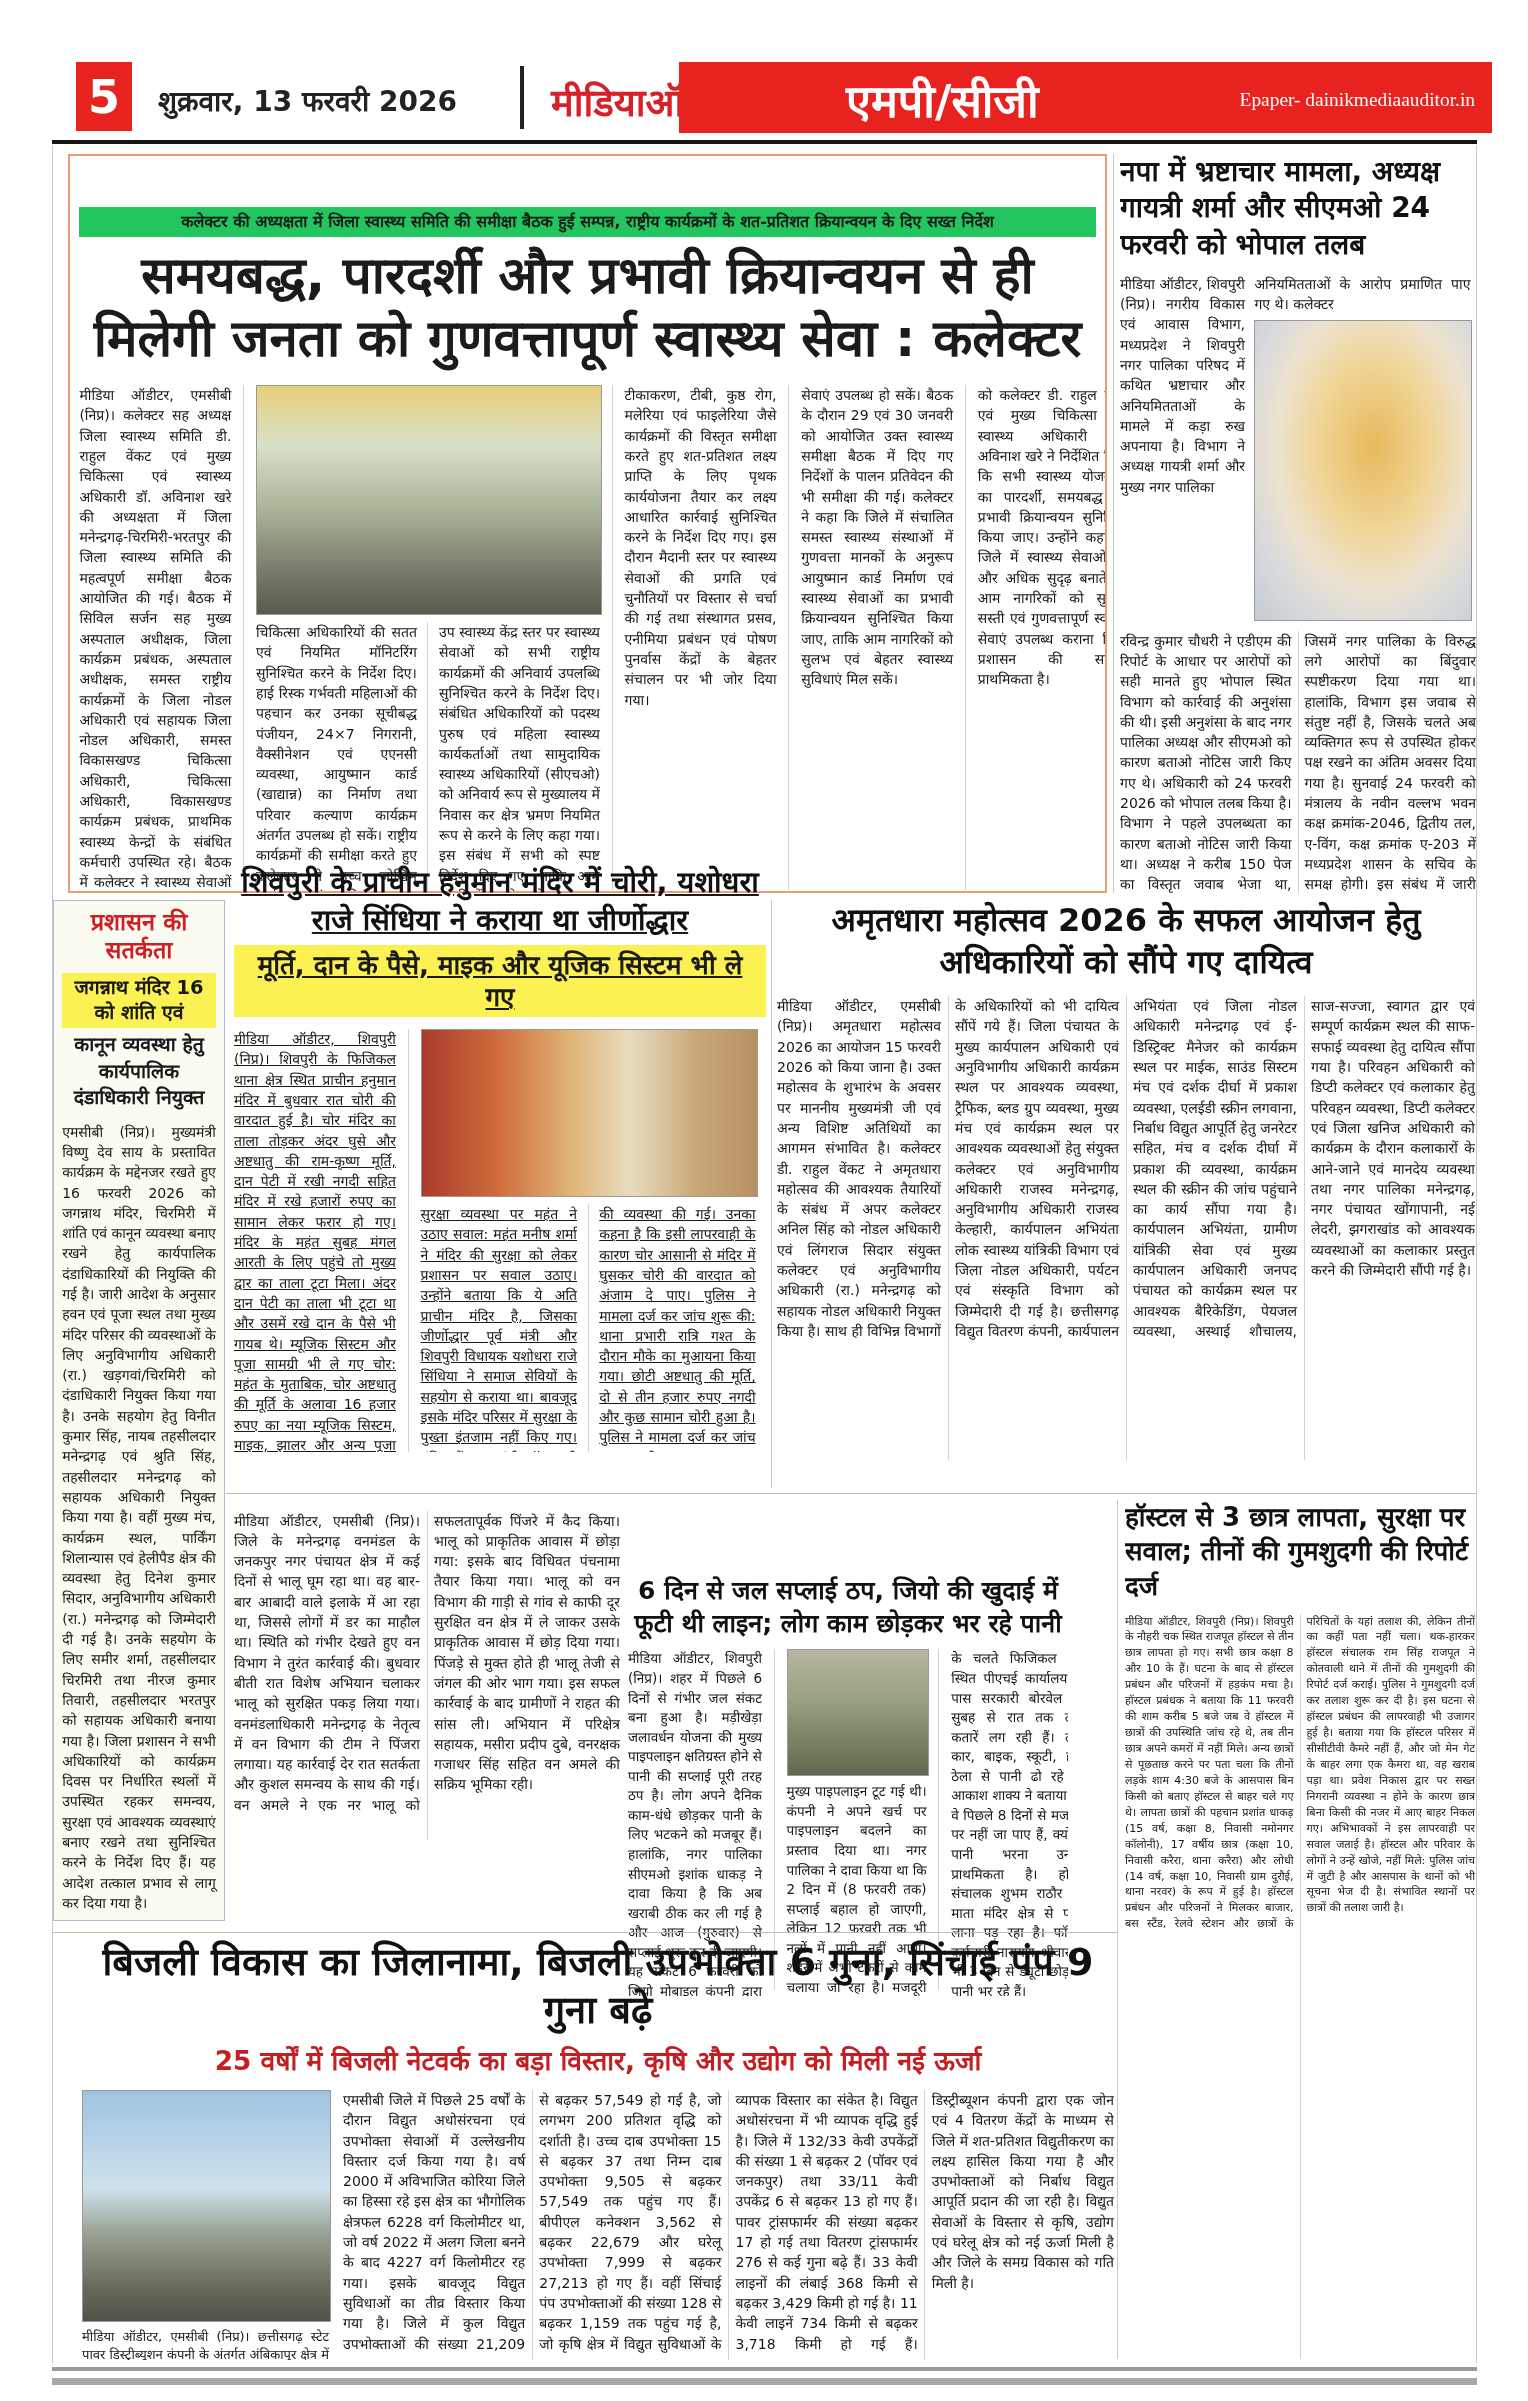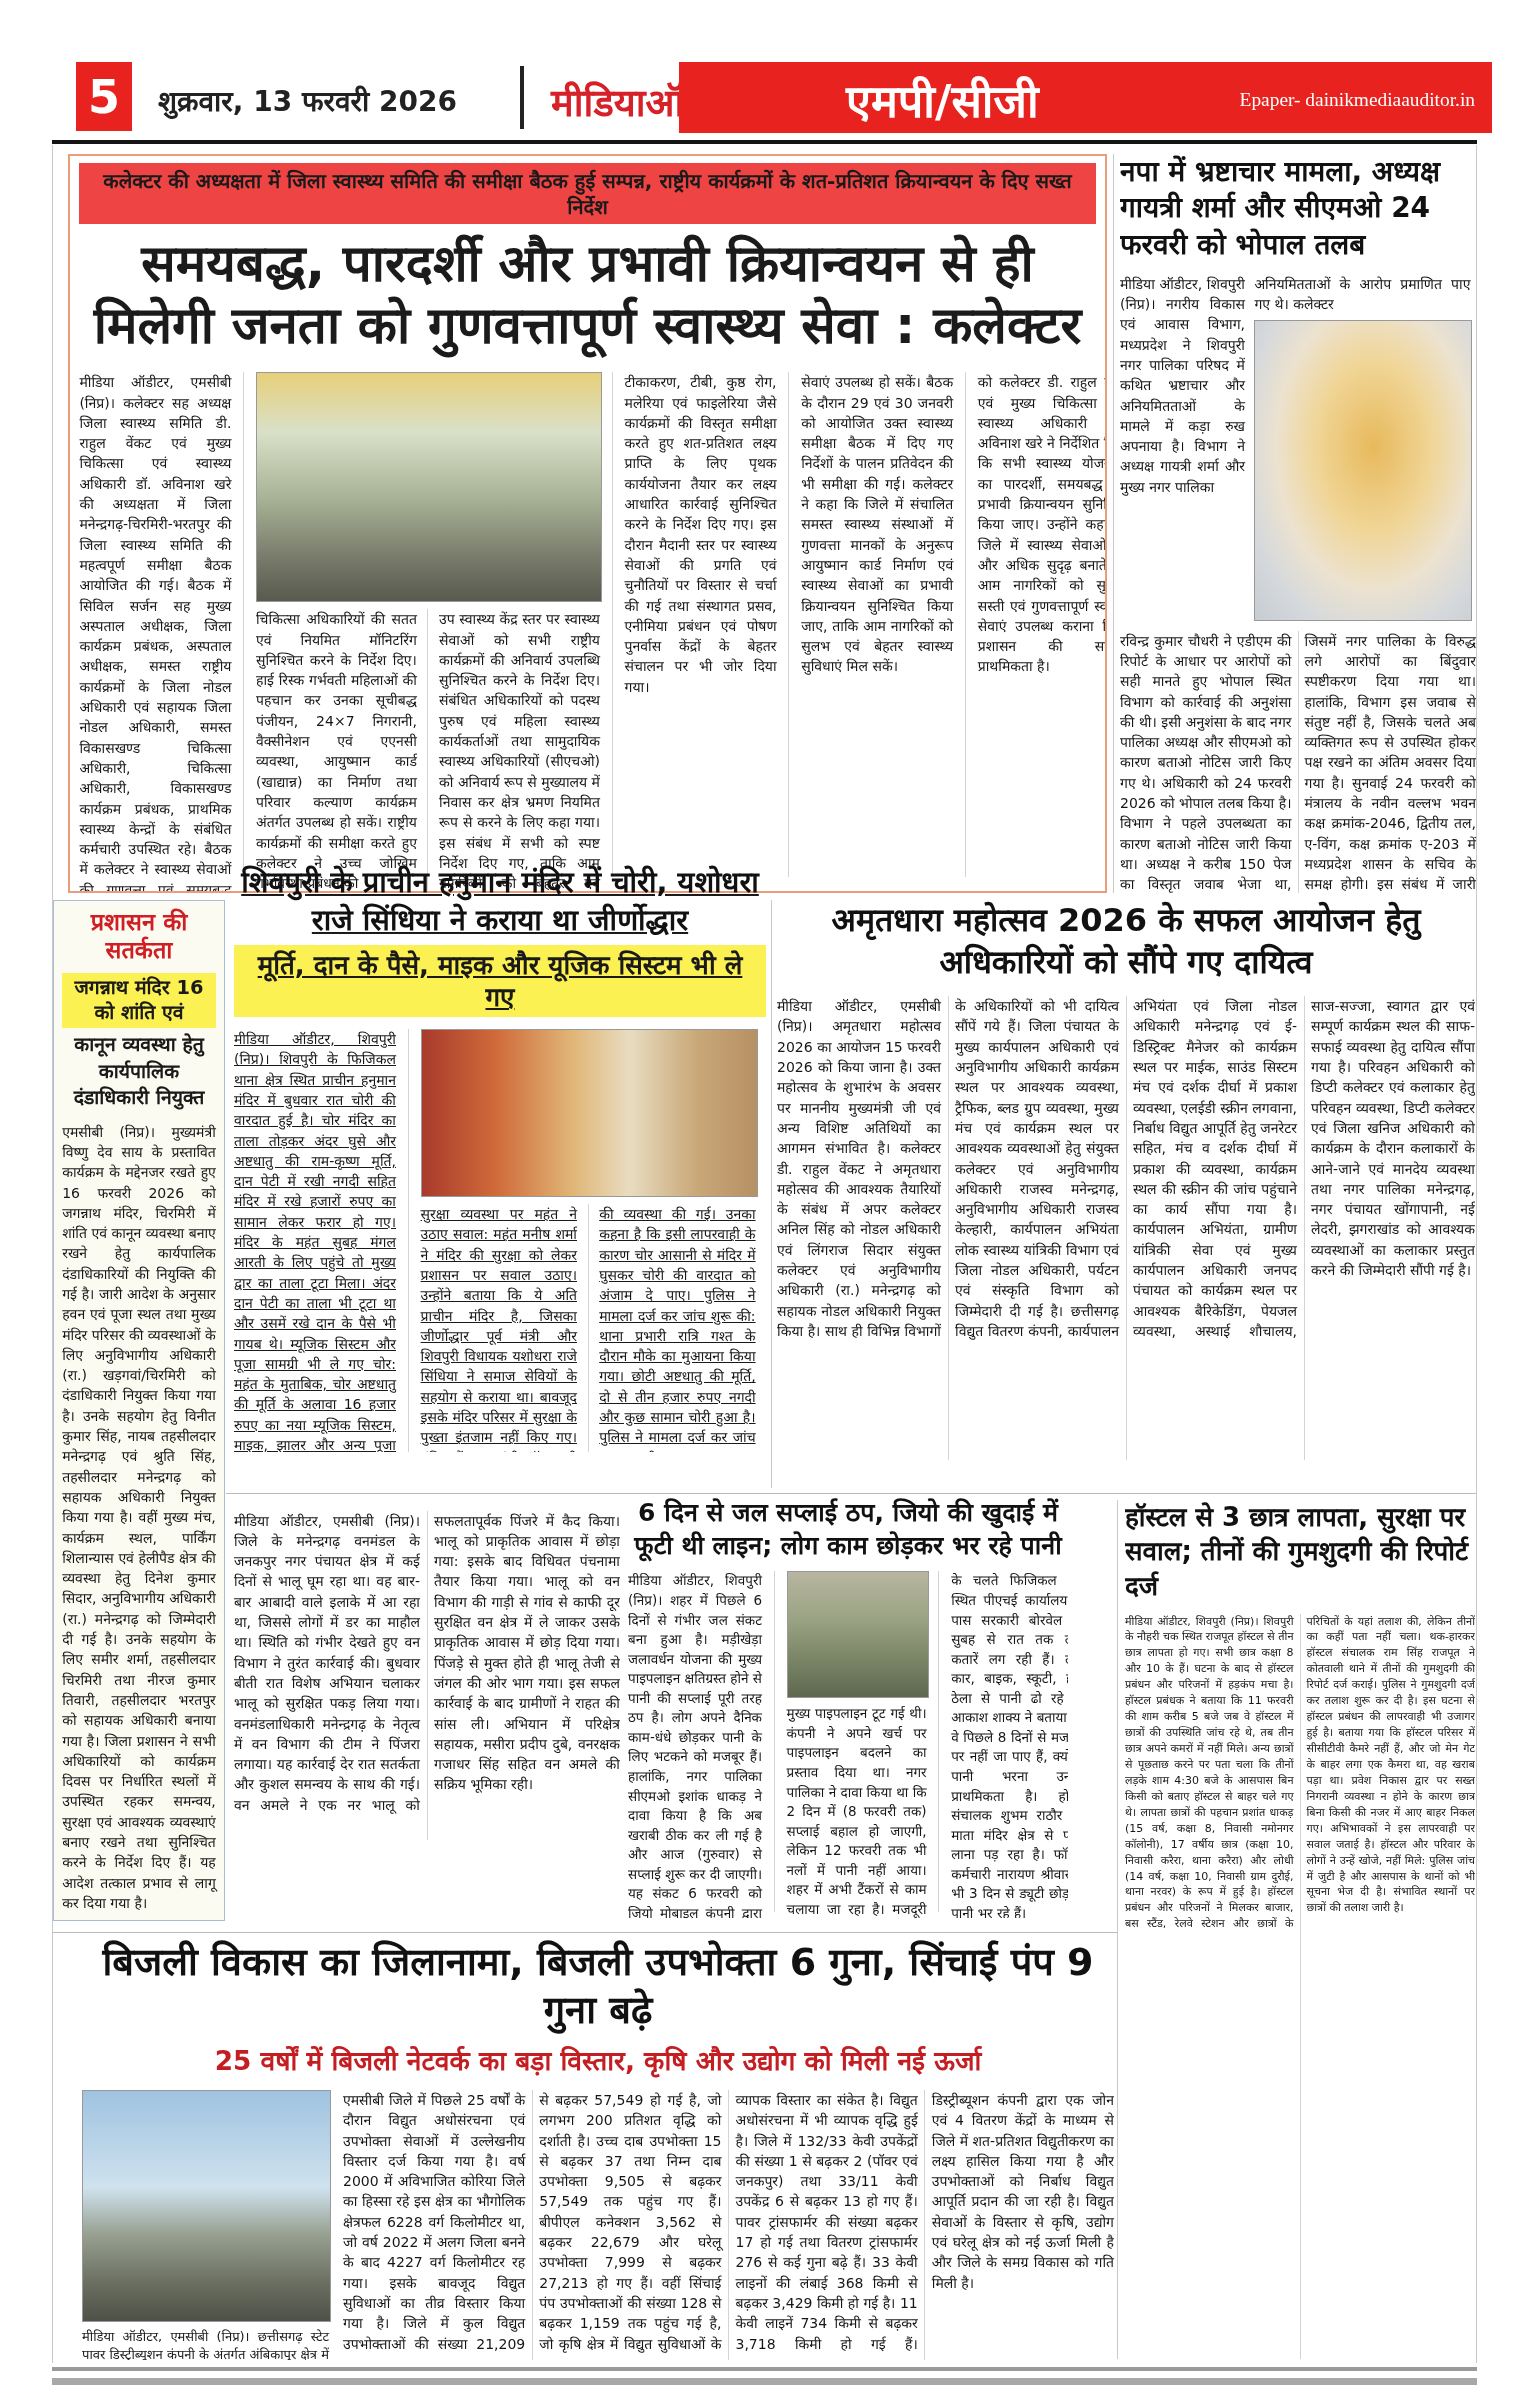--- a/index.html
+++ b/index.html
@@ -25,22 +25,22 @@
   .cols{display:flex;}
   .cols > *{min-width:0;}
   .cols > * + *{border-left:0.6px solid #d3d3d3;padding-left:11.8px;margin-left:11.8px;}
   .twocol{display:flex;margin-top:7px;}
   .twocol > *{flex:1 1 0;min-width:0;}
   .twocol > * + *{border-left:0.6px solid #d3d3d3;padding-left:10.6px;margin-left:10.6px;}
   .photo{background:#ccc;border:0.6px solid #999;}
   
   #health{left:68px;top:154px;width:1039px;height:739px;border:2.4px solid #e99d78;
           box-sizing:border-box;padding:7px 9.4px;}
-  #health .kicker{background:#ef4444;font-size:20px;font-weight:bold;text-align:center;
-                  padding:4.7px 5.9px;line-height:1.3;}
+  #health .kicker{background:#22c55e;font-size:16px;font-weight:bold;text-align:center;
+                  padding:4.7px 5.9px;line-height:1.3;margin-top:44px;}
   #health .headline{font-size:51px;line-height:1.22;font-weight:bold;text-align:center;
                     color:#1b1b1b;margin-top:8.2px;}
   #health .hbody{margin-top:15.3px;height:505px;}
   #health .c1,#health .c4,#health .c5,#health .c6{flex:0 0 152px;width:152px;}
   #health .pblock{flex:0 0 344px;width:344px;}
   #health .photo{width:100%;height:228px;
      background:linear-gradient(180deg,#e7d07a 0%,#d9e0c8 26%,#a8b295 55%,#77796a 82%,#585a4e 100%);}
   
   #napa{left:1120px;top:154px;width:356px;height:739px;}
   #napa .headline{font-size:28px;line-height:1.3;font-weight:bold;color:#111;}
@@ -70,21 +70,21 @@
      background:linear-gradient(90deg,#a83b2c 0%,#d06a3a 22%,#e0b677 45%,#e8dcc0 62%,#c9a878 82%,#b79063 100%);}
   
   #amrit{left:777px;top:900px;width:698px;height:588px;}
   #amrit .headline{font-size:32px;line-height:1.3;font-weight:bold;text-align:center;color:#111;}
   #amrit .abody{margin-top:13px;column-count:4;column-gap:14px;column-rule:0.6px solid #d3d3d3;height:464px;}
   
   #bhalu{left:234px;top:1500px;width:386px;height:422px;}
   #bhalu .headline{font-size:25px;line-height:1.32;font-weight:bold;text-align:center;color:#111;}
   #bhalu .bbody{margin-top:10.6px;column-count:2;column-gap:14px;column-rule:0.6px solid #d3d3d3;height:329px;}
   
-  #water{left:628px;top:1496px;width:440px;height:422px;}
+  #water{left:628px;top:1574px;width:440px;height:422px;}
   #water .headline{font-size:25px;line-height:1.32;font-weight:bold;text-align:center;color:#111;}
   #water .wbody{margin-top:9.4px;height:341px;}
   #water .wc1,#water .wc3{flex:0 0 134px;width:134px;}
   #water .pblock{flex:0 0 140px;width:140px;}
   #water .photo{width:100%;height:125px;
      background:linear-gradient(180deg,#b8b5a0 0%,#9aa383 38%,#7c8768 68%,#5f684f 100%);}
   #water .body-txt{font-size:13.5px;}
   
   #hostel{left:1125px;top:1500px;width:350px;height:859px;}
   #hostel .headline{font-size:26px;line-height:1.32;font-weight:bold;text-align:left;color:#111;}

